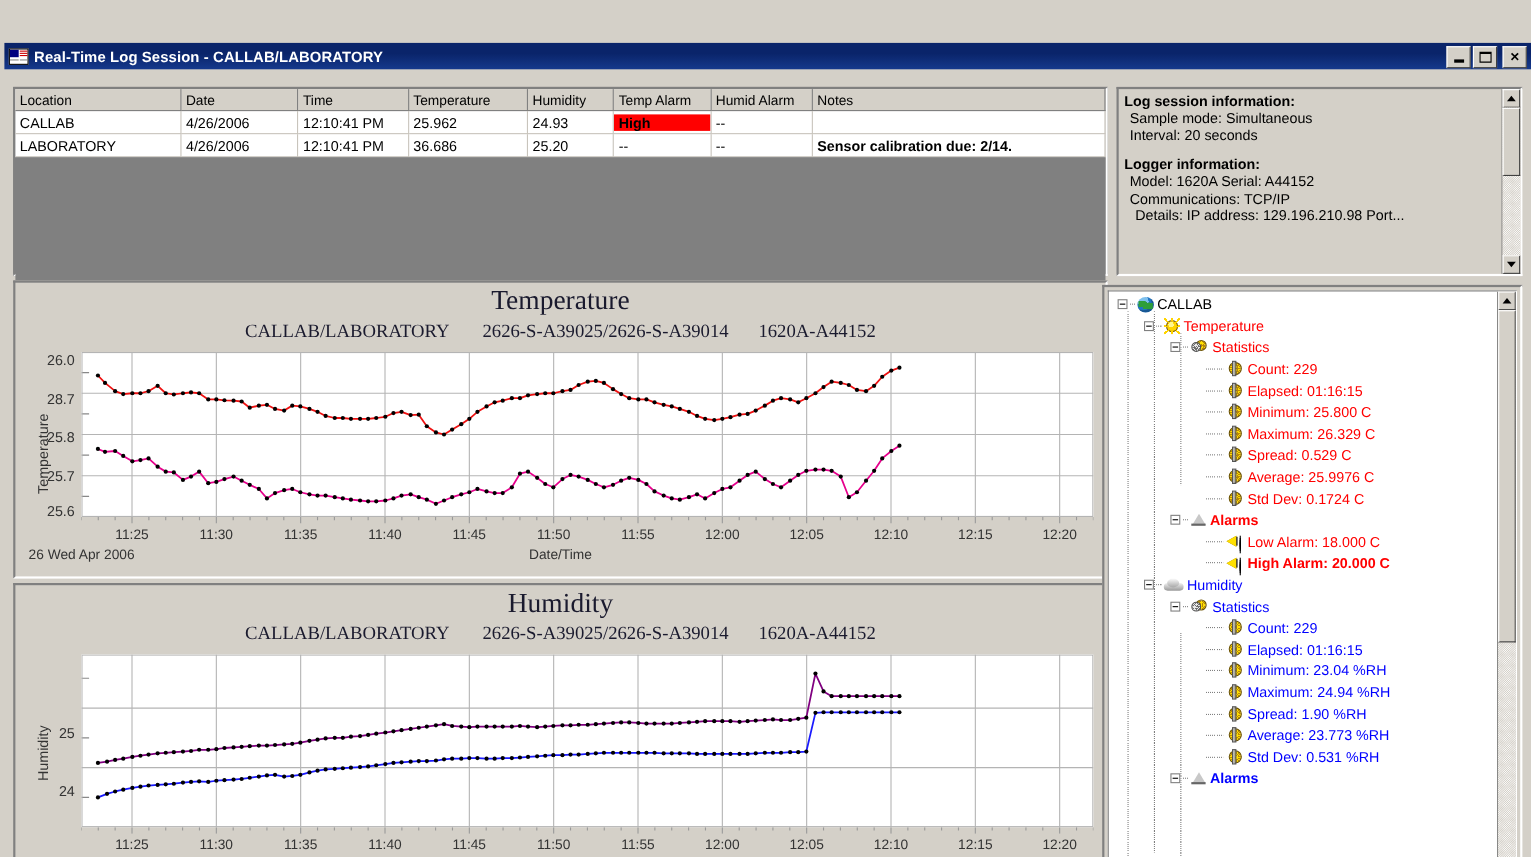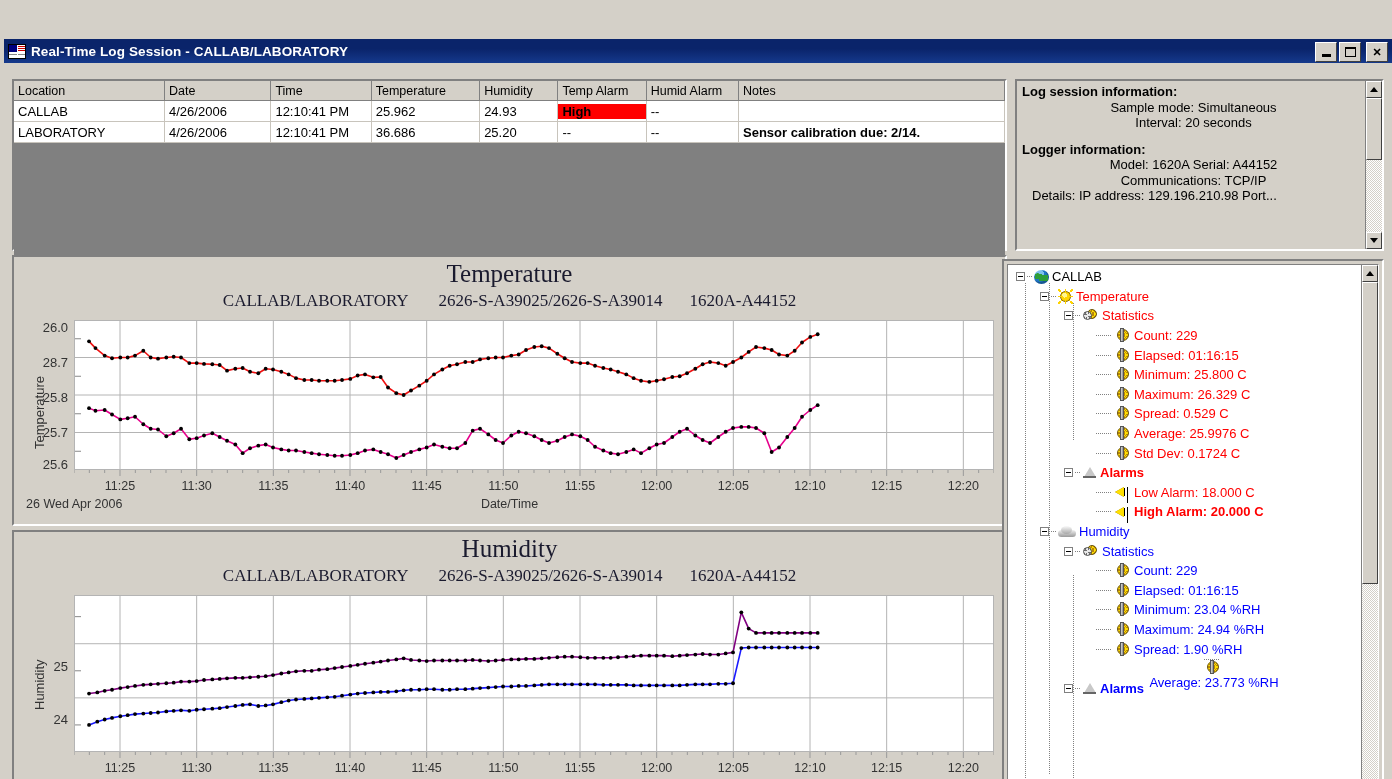--- a/index.html
+++ b/index.html
@@ -44,21 +44,21 @@
   .alarm-high{background:#ff0000;color:#000;font-weight:bold;padding-left:4px;}
   .bold-note{font-weight:bold;}
   .grid-filler{background:#808080;height:100%;}
 
   
   #info-panel{position:absolute;left:1013px;top:42px;width:369px;height:172px;
               border:2px solid;border-color:#808080 #fff #fff #808080;background:#d4d0c8;box-sizing:border-box;
               display:flex;}
   .info-body{flex:1;padding:3px 5px 0 5px;font-size:13px;line-height:15.5px;color:#000;overflow:hidden;}
   .info-body .hdr{font-weight:bold;}
-  .info-body .sub{padding-left:5px;text-align:center;}
+  .info-body .sub{padding-left:5px;}
   .info-body .sub2{padding-left:10px;}
   .info-body .gap{height:11px;}
 
   
   .vscroll{width:17px;background:#d4d0c8;border-left:1px solid #808080;
            display:flex;flex-direction:column;box-sizing:border-box;position:relative;}
   .sb-btn{height:17px;background:#d4d0c8;border:1px solid;border-color:#fff #404040 #404040 #fff;
           box-sizing:border-box;display:flex;align-items:center;justify-content:center;flex:none;}
   .sb-arrow{width:0;height:0;border-left:4px solid transparent;border-right:4px solid transparent;}
   .sb-up{border-bottom:5px solid #000;}
@@ -1002,24 +1002,29 @@
             <div class="tnode" style="padding-left: 88px;">
               <div class="dots" style="width: 16px;"></div>
               <div class="ticon ic-gear1"></div>
               <span class="tlabel t-blue">Maximum: 24.94 %RH</span>
             </div>
             <div class="tnode" style="padding-left: 88px;">
               <div class="dots" style="width: 16px;"></div>
               <div class="ticon ic-gear1"></div>
               <span class="tlabel t-blue">Spread: 1.90 %RH</span>
             </div>
-            <div class="tnode" style="padding-left: 56px; flex-direction: column;">
+            <div class="tnode" style="padding-left: 88px;">
               <div class="dots" style="width: 16px;"></div>
               <div class="ticon ic-gear1"></div>
               <span class="tlabel t-blue">Average: 23.773 %RH</span>
+            </div>
+            <div class="tnode" style="padding-left: 88px;">
+              <div class="dots" style="width: 16px;"></div>
+              <div class="ticon ic-gear1"></div>
+              <span class="tlabel t-blue">Std Dev: 0.531 %RH</span>
             </div>
             <div class="tnode" style="padding-left: 56px;">
               <div class="plus"></div>
               <div class="dots"></div>
               <div class="ticon ic-bell"></div>
               <span class="tlabel t-blue" style="font-weight: bold;">Alarms</span>
             </div>
           </div>
       </div>
       <div class="vscroll">

